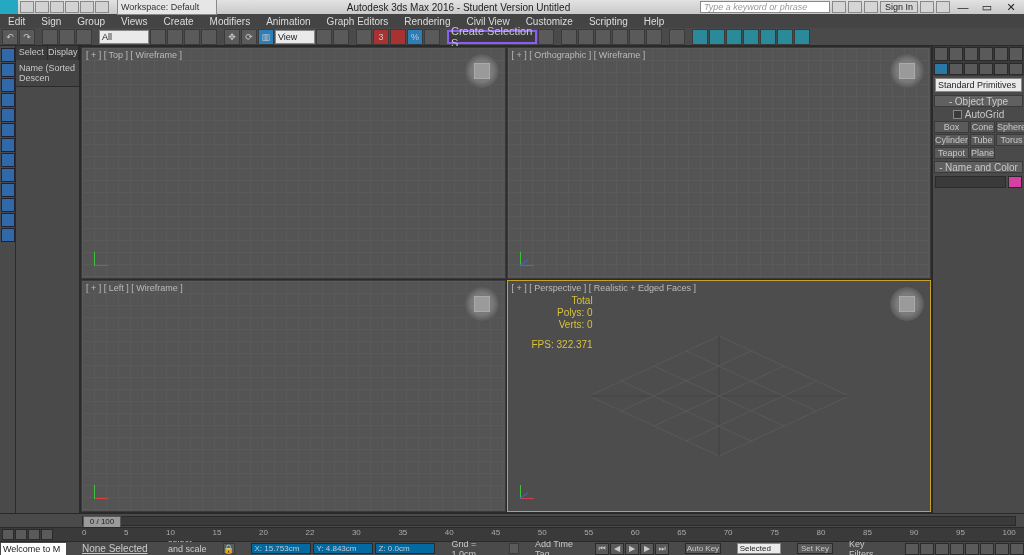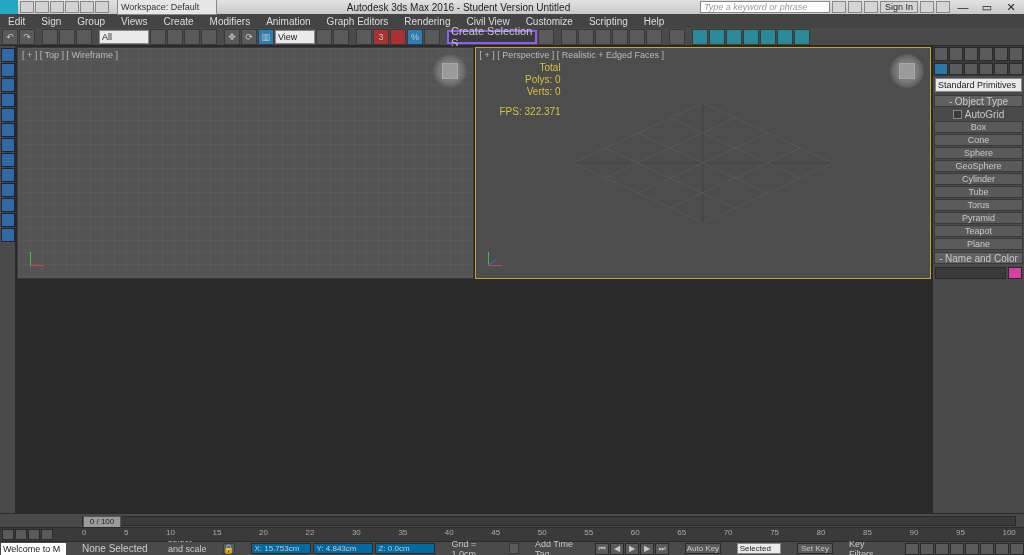--- a/index.html
+++ b/index.html
@@ -64,21 +64,21 @@
 .cmd-panel { width: 92px; background: #4a4a4a; border-left: 1px solid #2a2a2a; display: flex; flex-direction: column; }
 .cp-toprow { height: 16px; display: flex; gap: 1px; padding: 1px; background: #3a3a3a; }
 .cp-toprow .t { flex: 1; height: 14px; background: #5a5a5a; border: 1px solid #2a2a2a; }
 .cp-tabs { height: 14px; display: flex; gap: 1px; padding: 1px; background: #3a3a3a; }
 .cp-tabs .t { flex: 1; height: 12px; background: #5a5a5a; border: 1px solid #2a2a2a; }
 .cp-tabs .t.active { background: #2a78a8; }
 .cp-combo { margin: 2px; height: 14px; background: #eaeaea; color: #222; border: 1px solid #888; font-size: 9px; padding: 0 2px; display: flex; align-items: center; }
 .rollout-header { height: 12px; background: #606060; border: 1px solid #3a3a3a; margin: 1px; text-align: center; font-size: 9px; display: flex; align-items: center; justify-content: center; }
 .auto-grid-row { display: flex; align-items: center; justify-content: center; gap: 3px; height: 12px; font-size: 9px; }
 .auto-grid-row .chk { width: 9px; height: 9px; border: 1px solid #888; background: #3a3a3a; }
-.obj-grid { display: grid; grid-template-columns: 1fr; gap: 1px; margin: 1px; }
+.obj-grid { display: grid; grid-template-columns: 1fr 1fr 1fr 1fr; gap: 1px; margin: 1px; }
 .obj-btn { height: 12px; background: #5a5a5a; border: 1px solid #3a3a3a; font-size: 9px; display: flex; align-items: center; justify-content: center; }
 .name-color { display: flex; gap: 2px; margin: 2px; }
 .name-input { flex: 1; height: 12px; background: #3a3a3a; border: 1px solid #2a2a2a; }
 .color-sw { width: 14px; height: 12px; background: #d63fa4; border: 1px solid #2a2a2a; }
 
 .time-slider { height: 14px; background: #4a4a4a; border-top: 1px solid #2a2a2a; display: flex; align-items: center; position: relative; }
 .slider-track { position: relative; margin-left: 82px; margin-right: 8px; height: 10px; flex: 1; background: #3a3a3a; border: 1px solid #2a2a2a; }
 .slider-thumb { position: absolute; left: 0; top: -1px; width: 38px; height: 12px; background: #9a9a9a; border: 1px solid #555; font-size: 8px; color: #222; display: flex; align-items: center; justify-content: center; }
 
 .track-bar { height: 14px; background: #3a3a3a; border-top: 1px solid #2a2a2a; position: relative; overflow: hidden; }
@@ -205,24 +205,48 @@
     <div class="rb"></div>
     <div class="rb"></div>
     <div class="rb"></div>
     <div class="rb"></div>
     <div class="rb"></div>
     <div class="rb"></div>
     <div class="rb"></div>
     <div class="rb"></div>
   </div>
 
+  <div class="scene-panel">
+    <div class="scene-tabs">
+      <span>Select</span>
+      <span>Display</span>
+    </div>
+    <div class="scene-header">Name (Sorted Descen</div>
+  </div>
 
   <div class="viewports">
     <div class="vp grid-bg">
       <div class="vp-label">[ + ] [ Top ] [ Wireframe ]</div>
+      <div class="viewcube"></div>
+      <div class="axis">
+          <div class="x"></div>
+          <div class="y"></div>
+        </div>
+    </div>
+    <div class="vp grid-bg">
+      <div class="vp-label">[ + ] [ Orthographic ] [ Wireframe ]</div>
+      <div class="viewcube"></div>
+      <div class="axis">
+          <div class="x"></div>
+          <div class="y"></div>
+          <div class="z"></div>
+        </div>
+    </div>
+    <div class="vp grid-bg">
+      <div class="vp-label">[ + ] [ Left ] [ Wireframe ]</div>
       <div class="viewcube"></div>
       <div class="axis">
           <div class="x"></div>
           <div class="y"></div>
         </div>
     </div>
     <div class="vp active" style="background:#4d4d4d;">
       <div class="vp-label vp-persp">[ + ] [ Perspective ] [ Realistic + Edged Faces ]</div>
       <div class="stats">
         <div style="margin-left:34px">Total</div>
@@ -330,21 +354,21 @@
       <span>80</span>
       <span>85</span>
       <span>90</span>
       <span>95</span>
       <span>100</span>
     </div>
 </div>
 
 <div class="status-bar">
   <div class="status-left">Welcome to M</div>
-  <div style="display:flex;flex-direction:column;flex:1;gap:0;">
+  <div style="display:flex;flex-direction:column;flex:1;gap:0;text-decoration:underline;">
     <div style="display:flex;align-items:center;gap:6px;">
       <div class="status-sel">None Selected</div>
     </div>
   </div>
   <div class="prompt">Click and drag to select and scale objects (non-uniformly)</div>
   <div class="tb-ico" style="width:12px;height:11px;">🔒</div>
   <div class="coord">
     <div class="coord-box">X: 15.753cm</div>
     <div class="coord-box">Y: 4.843cm</div>
     <div class="coord-box">Z: 0.0cm</div>

